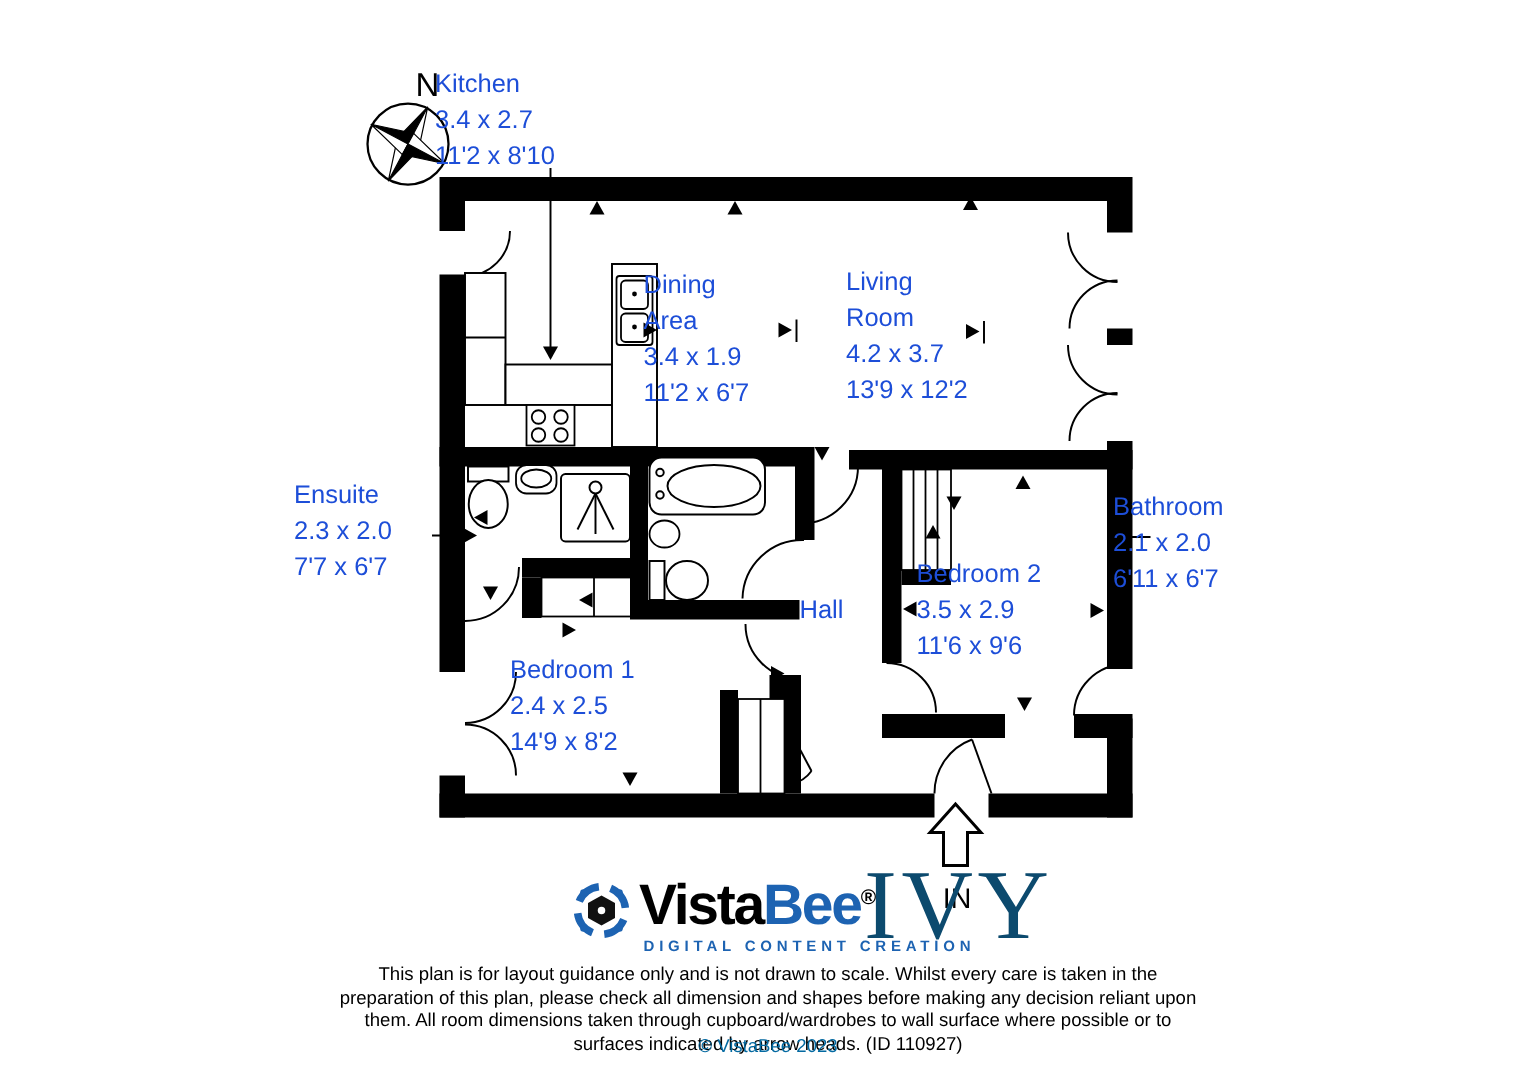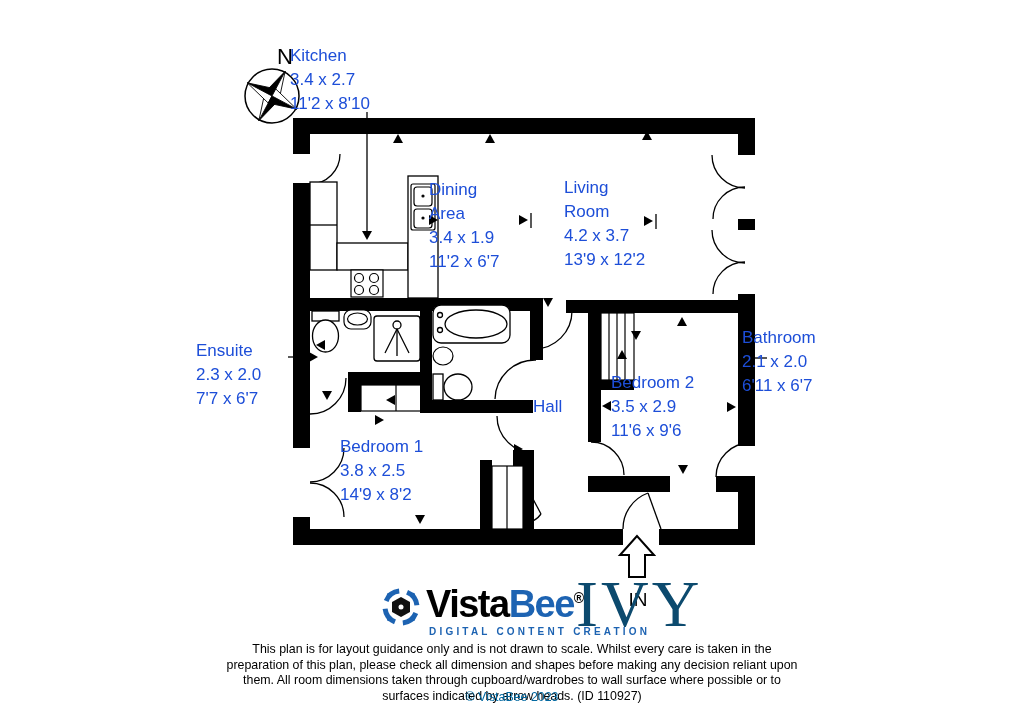--- a/index.html
+++ b/index.html
@@ -216,21 +216,21 @@
     <div>11'2 x 6'7</div>
   </div>
 
   <div class="rlabel" style="left:564px;top:176px;width:120px;">
     <div>Living</div>
     <div>Room</div>
     <div>4.2 x 3.7</div>
     <div>13'9 x 12'2</div>
   </div>
 
-  <div class="rlabel" style="left:196px;top:318px;width:110px;margin-top:21px;">
+  <div class="rlabel" style="left:196px;top:318px;width:110px;">
     <div>Ensuite</div>
     <div>2.3 x 2.0</div>
     <div>7'7 x 6'7</div>
   </div>
 
   <div class="rlabel" style="left:742px;top:326px;width:108px;">
     <div>Bathroom</div>
     <div>2.1 x 2.0</div>
     <div>6'11 x 6'7</div>
   </div>
@@ -240,21 +240,21 @@
   </div>
 
   <div class="rlabel" style="left:611px;top:371px;width:140px;">
     <div>Bedroom 2</div>
     <div>3.5 x 2.9</div>
     <div>11'6 x 9'6</div>
   </div>
 
   <div class="rlabel" style="left:340px;top:435px;width:140px;">
     <div>Bedroom 1</div>
-    <div>3.8 x 2.5</div>
+    <div>2.4 x 2.5</div>
     <div>14'9 x 8'2</div>
   </div>
 
   <div class="north-label">N</div>
   <div class="in-label">IN</div>
 
   <div class="brand-name"><span>Vista</span><span class="bee">Bee</span><span class="reg">®</span></div>
   <div class="brand-tagline">DIGITAL CONTENT CREATION</div>
   <div class="ivy-logo">IVY</div>
 

